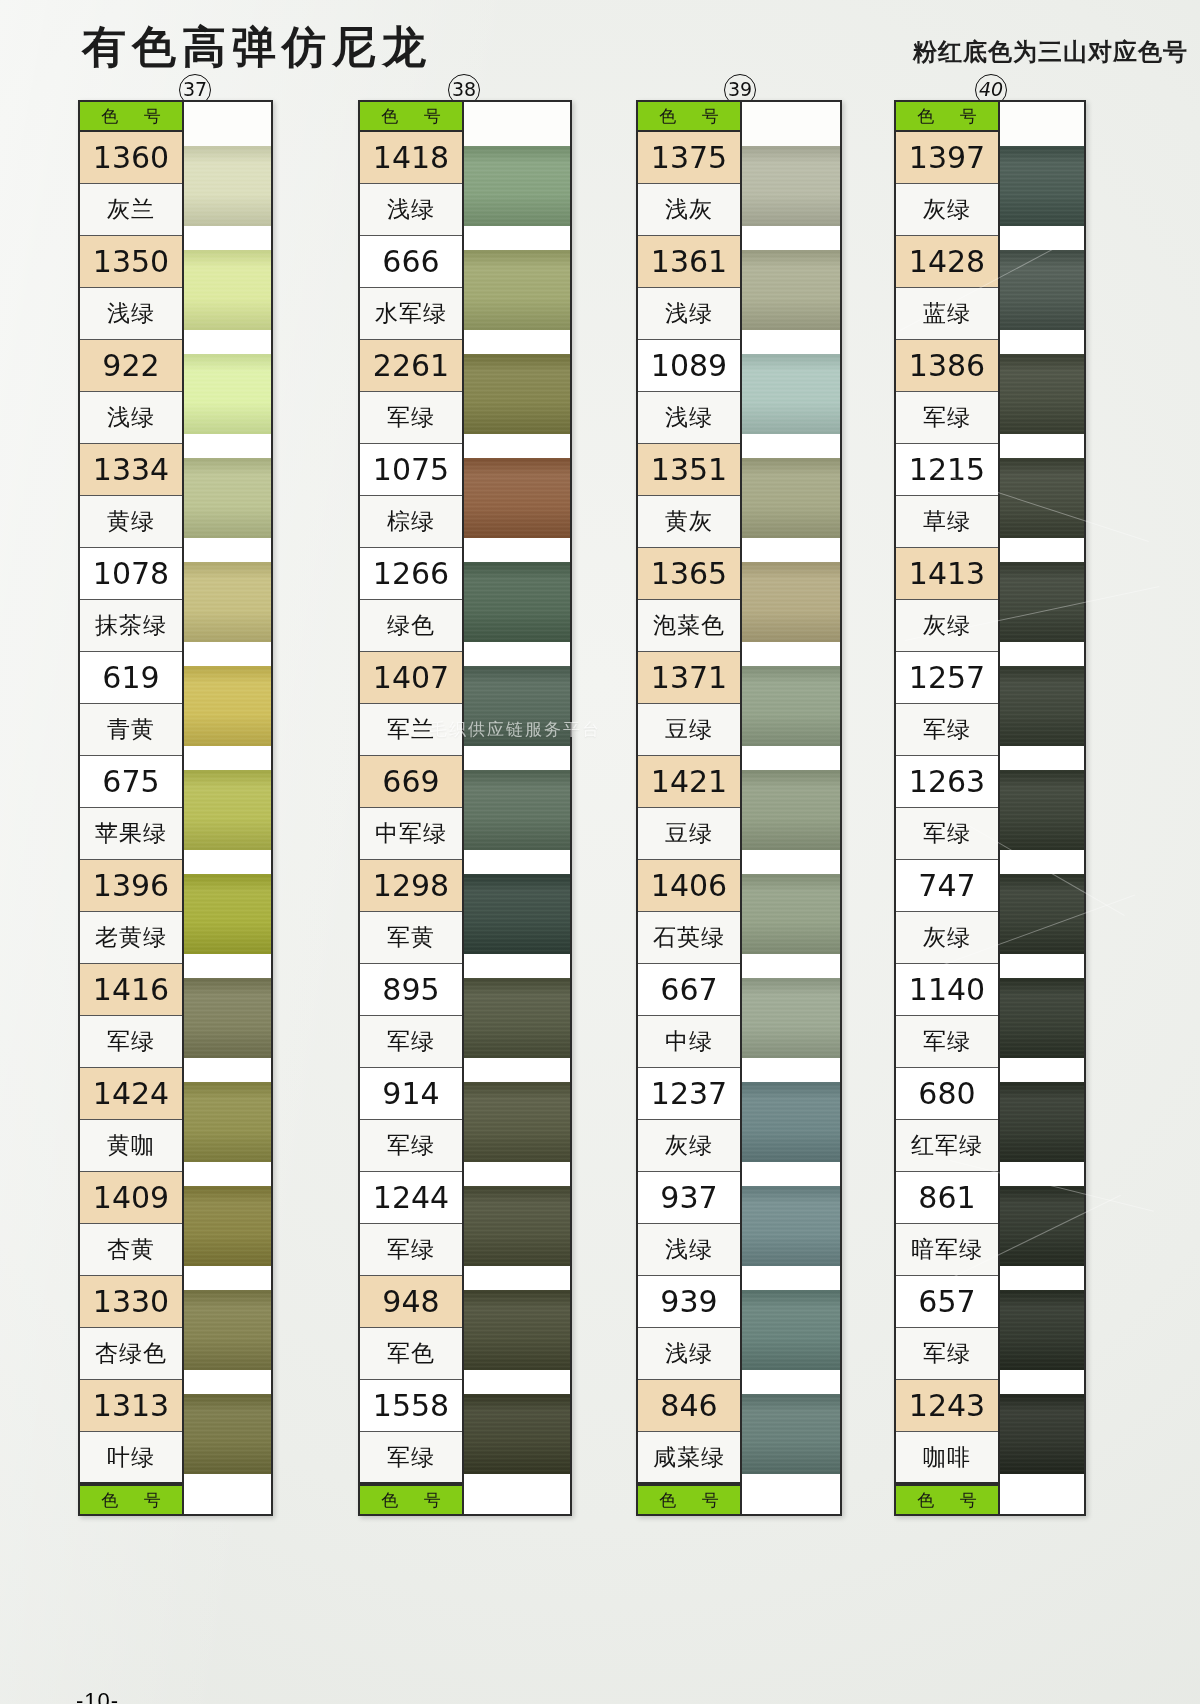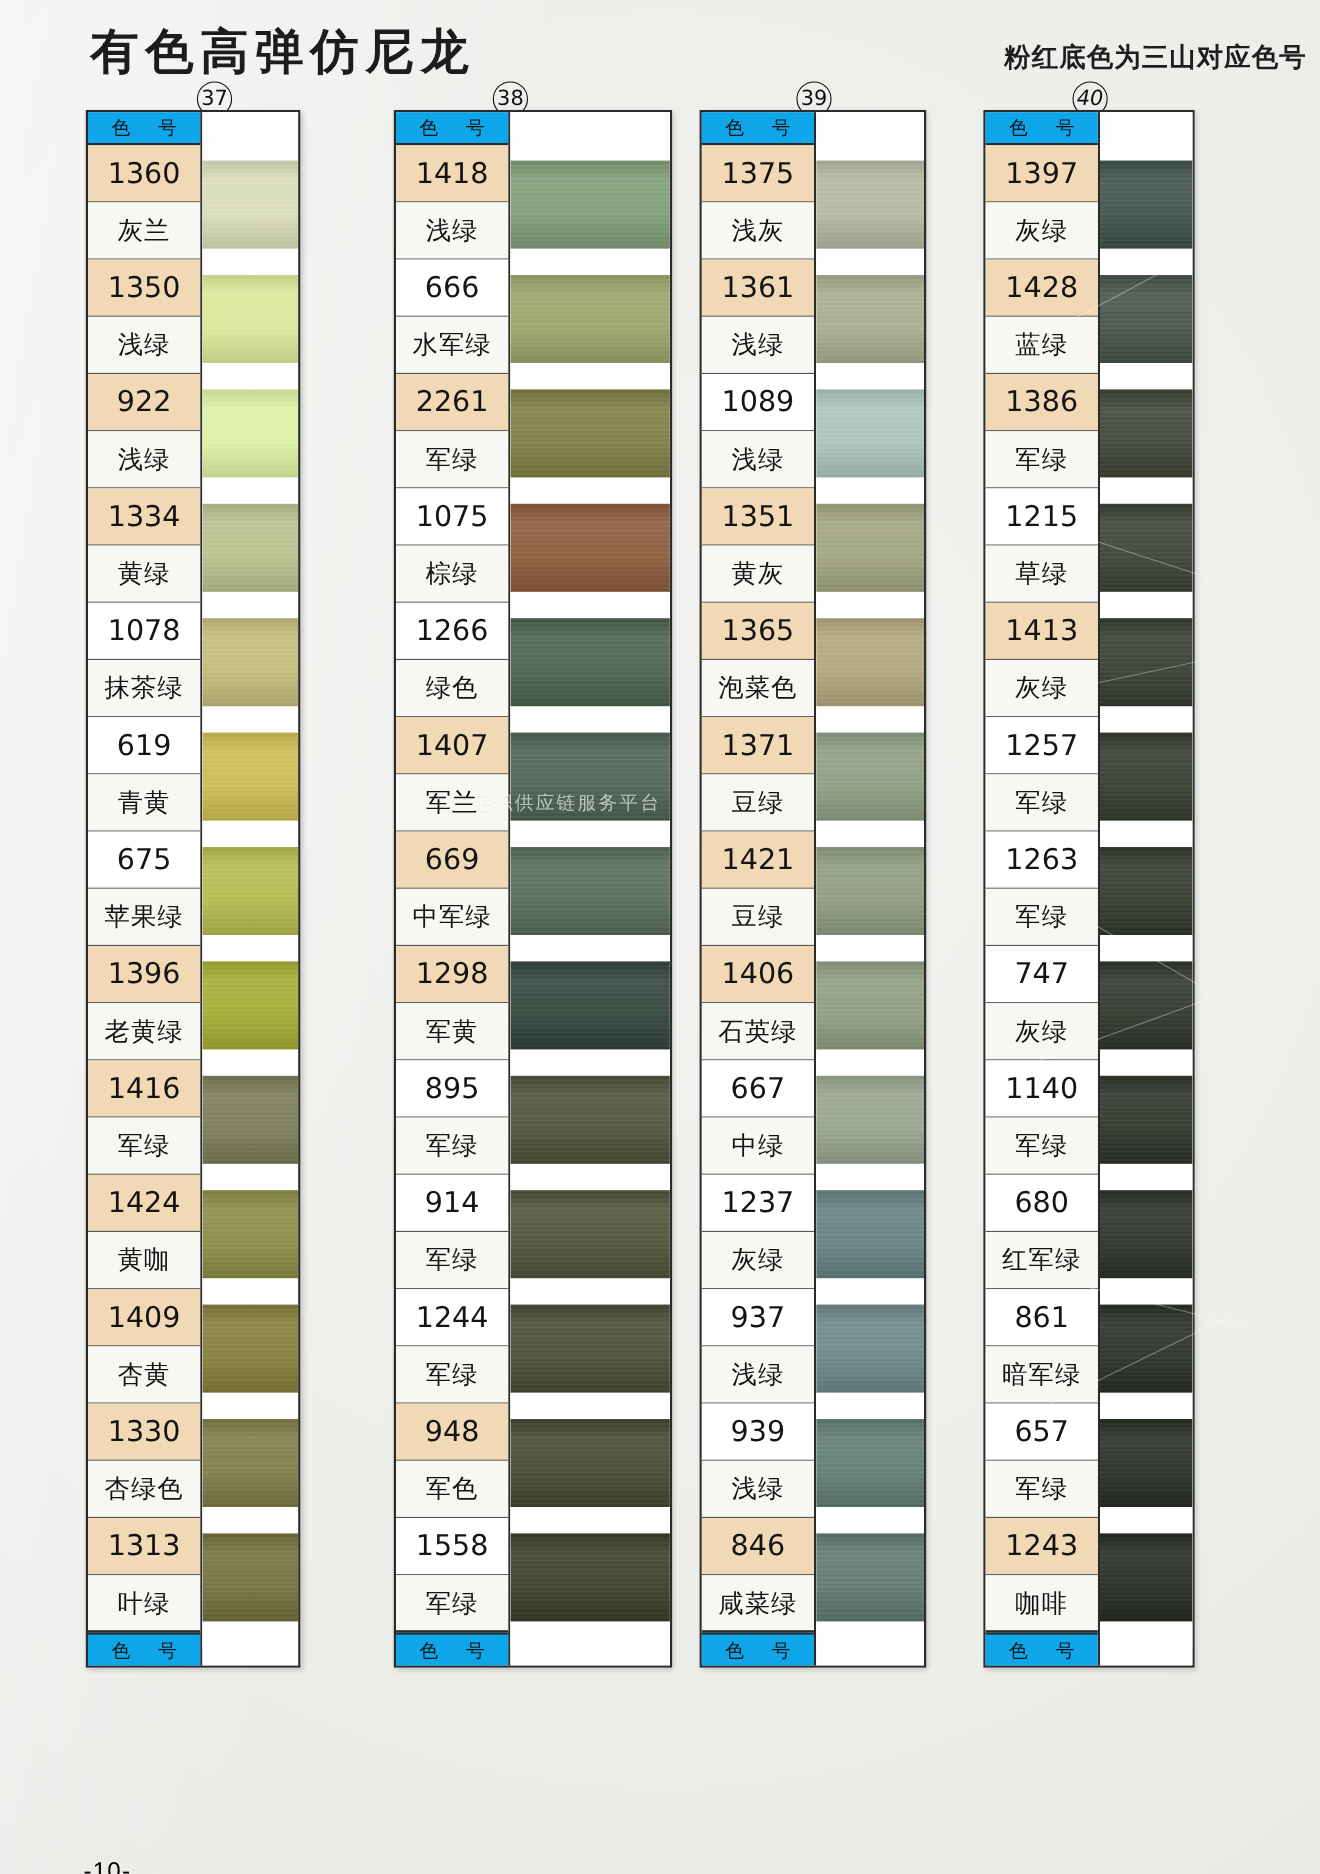--- a/index.html
+++ b/index.html
@@ -77,24 +77,24 @@
   .cell {
     box-sizing:border-box;
     border-bottom:1px solid #555;
     display:flex; align-items:center; justify-content:center;
     font-family:"DejaVu Sans", sans-serif;
     color:#141414;
     position:relative;
   }
   .cell.header, .cell.footer {
     height:30px; font-size:17px; letter-spacing:10px; text-indent:10px;
-    background:#0ea5e9; border-bottom:2px solid #2b2b2b;
+    background:#84cc16; border-bottom:2px solid #2b2b2b;
   }
   .cell.footer { border-bottom:none; border-top:2px solid #2b2b2b; }
-  .cell.code { height:52px; font-size:26px; background:#ffffff; }
+  .cell.code { height:52px; font-size:30px; background:#ffffff; }
   .cell.code.pink { background:#f0d9b4; }
   .cell.name { height:52px; font-size:23px; background:#f7f7f4; letter-spacing:1px; }
   .cell.name.last { border-bottom:2px solid #2b2b2b; }
 
   
   .swatches {
     flex:1 1 auto;
     display:flex; flex-direction:column;
     background:#ffffff;
     position:relative;
@@ -254,21 +254,21 @@
           </div>
           <div class="gap" style="height: 24px;"></div>
           <div class="sw" title="1313 叶绿" style="height: 80px; background: rgb(113, 112, 61);">
             <div class="yarn"></div>
             <div class="sheen"></div>
           </div>
           <div class="gap" style="height: 24px;"></div>
         </div>
       </div>
     </div>
-    <div class="col" style="left: 358px; width: 253px;">
+    <div class="col" style="left: 358px; width: 214px;">
       <div class="col-index" style="left: 90px;">38</div>
       <div class="card">
         <div class="labels">
           <div class="cell header">色 号</div>
           <div class="cell code pink">1418</div>
           <div class="cell name">浅绿</div>
           <div class="cell code">666</div>
           <div class="cell name">水军绿</div>
           <div class="cell code pink">2261</div>
           <div class="cell name">军绿</div>

